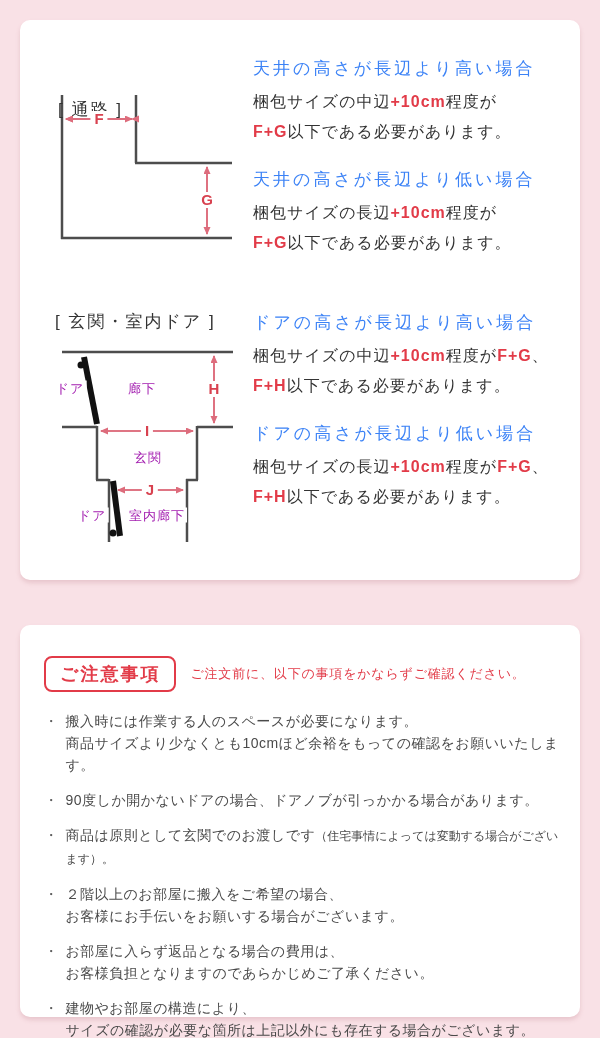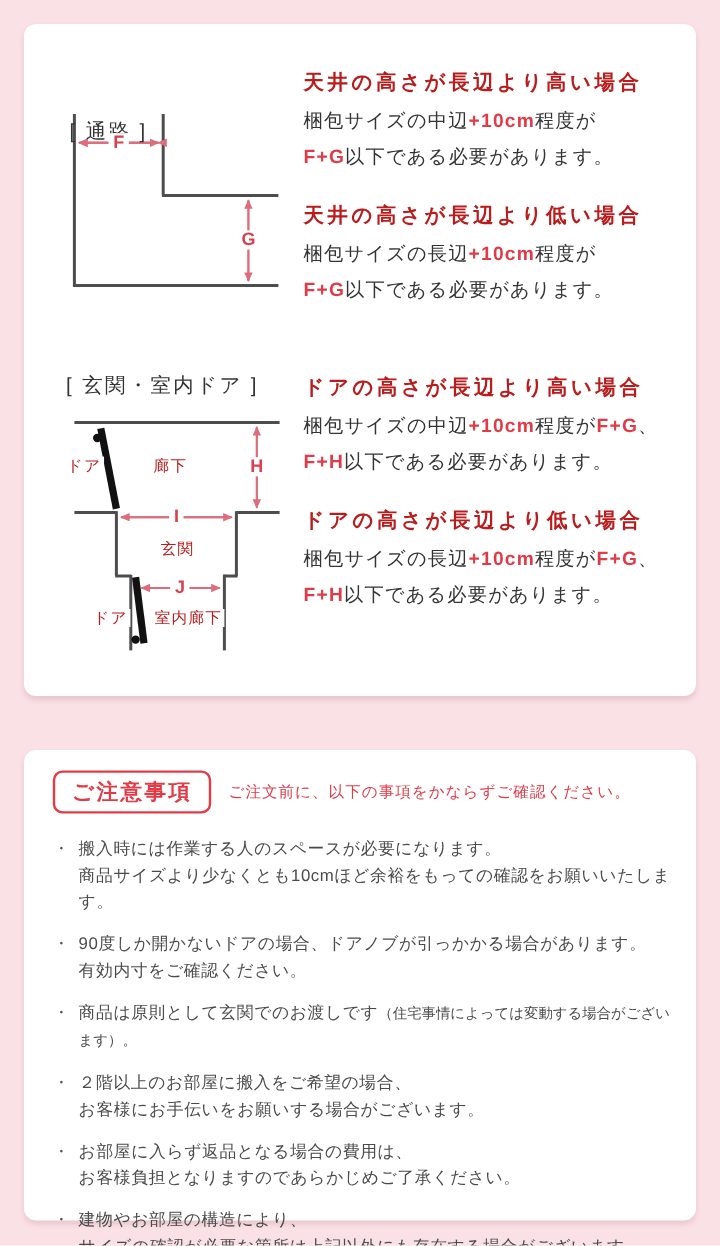--- a/index.html
+++ b/index.html
@@ -24,39 +24,39 @@
   .dg-title {
     position:absolute; color:#333; font-size:17px; letter-spacing:2px; white-space:nowrap;
   }
   .dg-label {
     position:absolute; transform:translate(-50%,-50%);
     font-size:15px; font-weight:bold; color:#d8414f;
     background:#fff; padding:0 4px; line-height:16px; white-space:nowrap;
   }
   .dg-jlabel {
     position:absolute; transform:translate(-50%,-50%);
-    font-size:13px; color:#b91c1c; background:#fff; padding:0 2px;
+    font-size:13px; color:#a21caf; background:#fff; padding:0 2px;
     line-height:15px; white-space:nowrap; letter-spacing:1px;
   }
 
   .info-block { position:absolute; left:233px; width:320px; }
   .info-block h3 {
-    color:#b91c1c; font-size:17px; font-weight:bold;
+    color:#3b82f6; font-size:17px; font-weight:normal;
     letter-spacing:3px; line-height:24px; white-space:nowrap;
   }
   .info-body {
     margin-top:6px; font-size:16px; color:#333;
     letter-spacing:1px; line-height:30px;
   }
   .info-body .red, .red { color:#e23b48; font-weight:bold; }
   .small { font-size:12px; letter-spacing:0; }
 
   .notice-header {
     display:flex; align-items:center; gap:14px;
-    padding:17px 0 0 24px;
+    padding:31px 0 0 24px;
   }
   .notice-badge {
     display:inline-block; border:2px solid #e23b48; border-radius:8px;
     color:#e23b48; font-weight:bold; font-size:18px; letter-spacing:2px;
     padding:4px 14px; line-height:24px; white-space:nowrap;
   }
   .notice-lead {
     color:#e23b48; font-size:13px; letter-spacing:0.8px; white-space:nowrap;
   }
   .notice-list {
@@ -182,21 +182,20 @@
           <span class="bullet">・</span>
           <div>
             <div class="nline"><span>搬入時には作業する人のスペースが必要になります。</span></div>
             <div class="nline"><span>商品サイズより少なくとも10cmほど余裕をもっての確認をお願いいたします。</span></div>
           </div>
         </li>
         <li>
           <span class="bullet">・</span>
           <div>
             <div class="nline"><span>90度しか開かないドアの場合、ドアノブが引っかかる場合があります。</span></div>
-            <div class="nline"><span>有効内寸をご確認ください。</span></div>
           </div>
         </li>
         <li>
           <span class="bullet">・</span>
           <div>
             <div class="nline"><span>商品は原則として玄関でのお渡しです</span><span class="small">（住宅事情によっては変動する場合がございます）。</span></div>
           </div>
         </li>
         <li>
           <span class="bullet">・</span>

